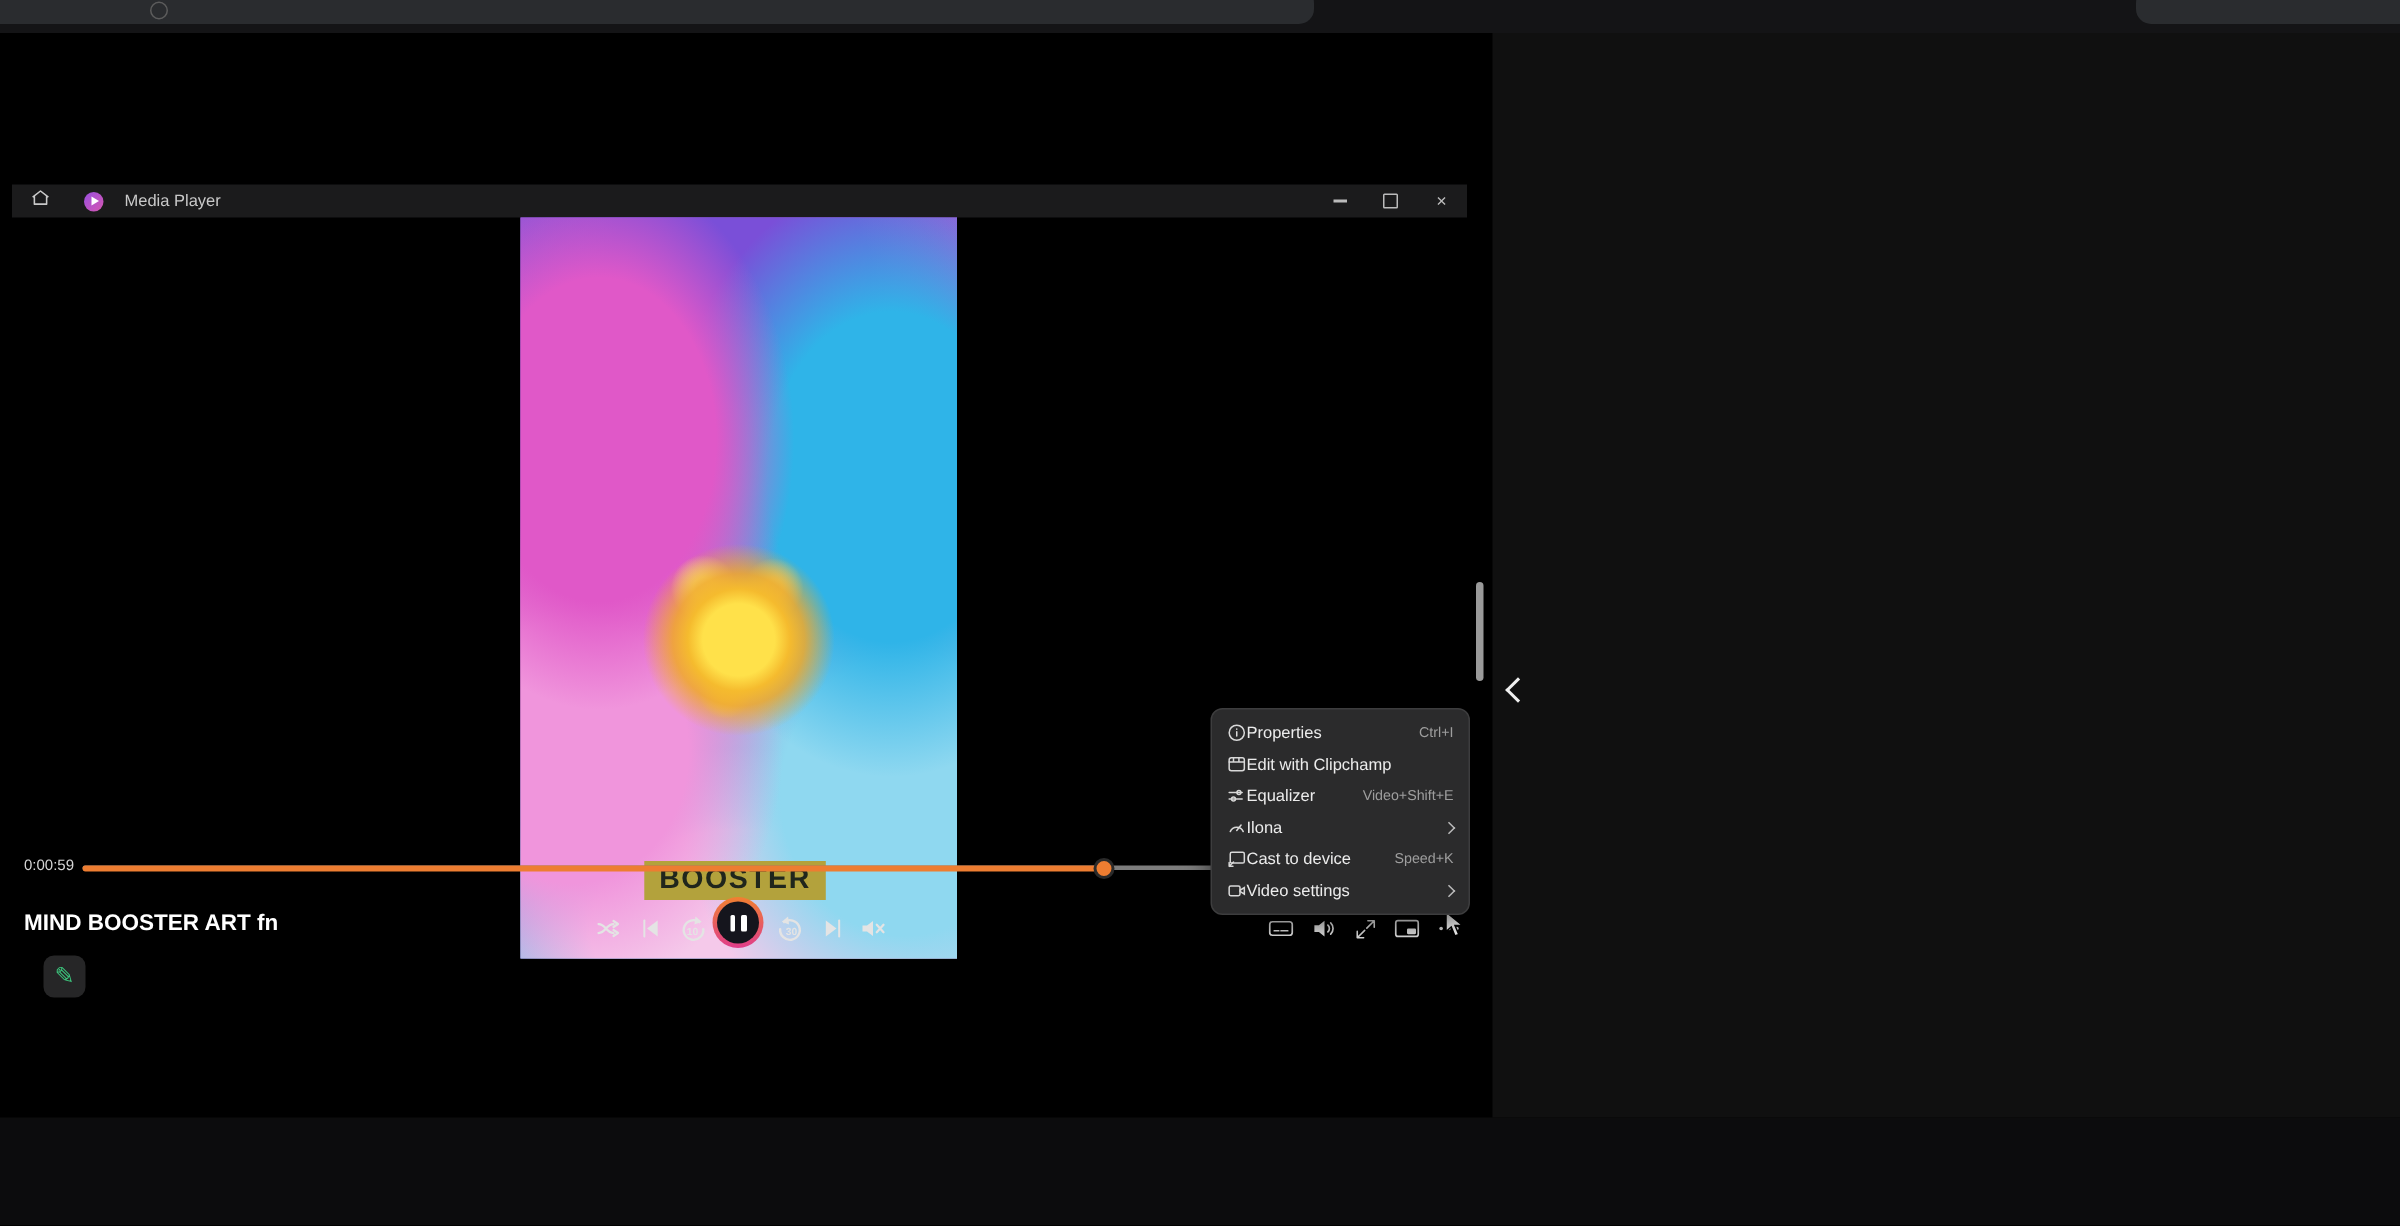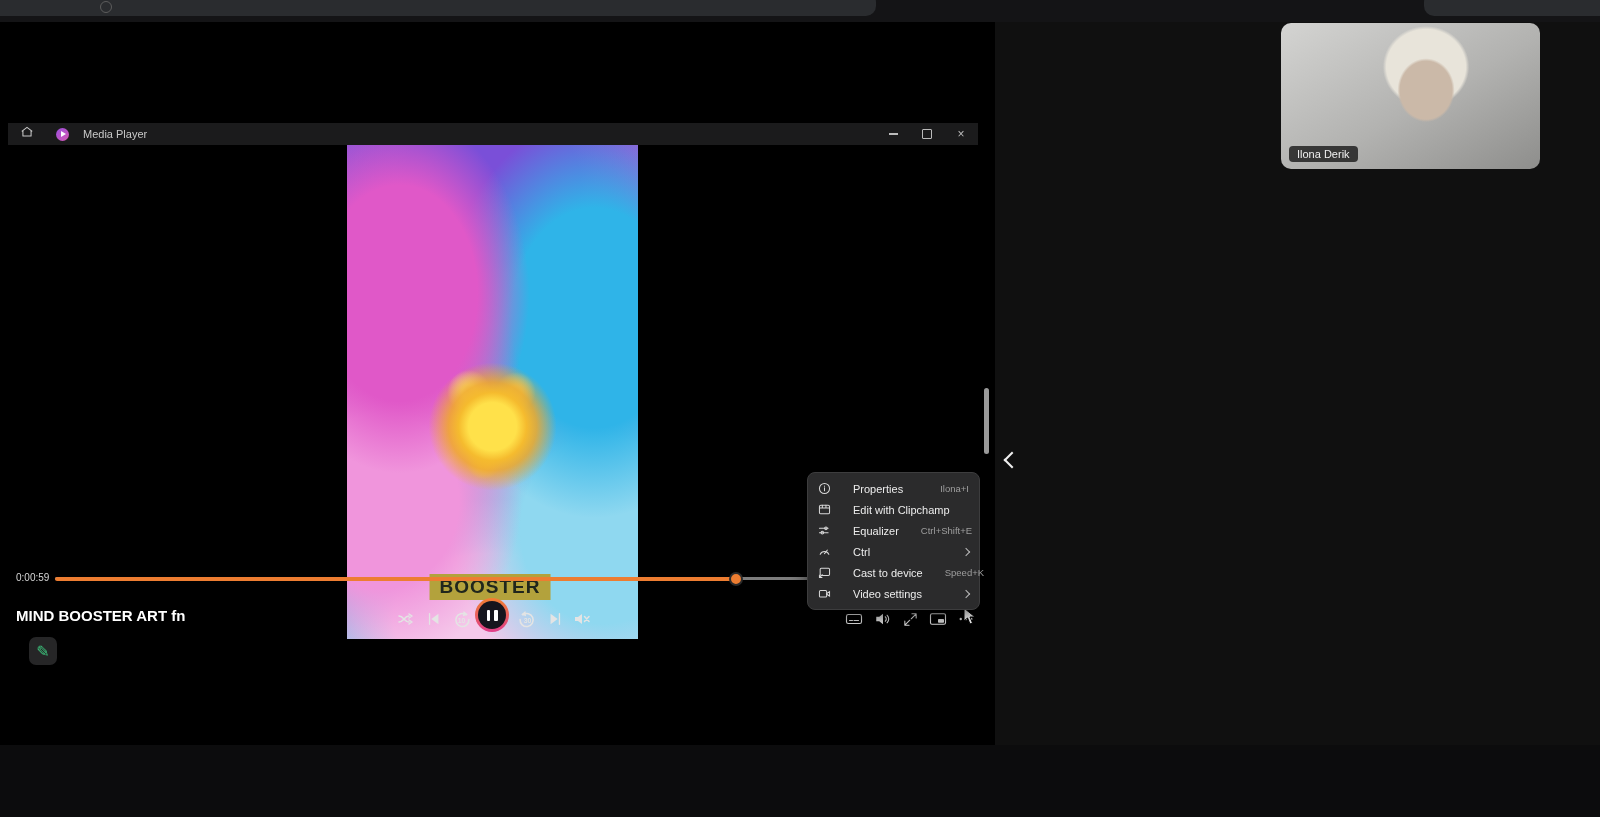--- a/index.html
+++ b/index.html
@@ -50,21 +50,21 @@
   .pause-in b{display:block;width:3.5px;height:11px;background:#fff;border-radius:1px;}
   .pc svg{stroke:#e4e4e4;fill:none;stroke-width:1.5;stroke-linecap:round;stroke-linejoin:round;}
   .pc .fillw{fill:#e4e4e4;stroke:none;}
   .pc text{fill:#e4e4e4;stroke:none;font-size:6.5px;font-weight:bold;font-family:"Liberation Sans",sans-serif;}
   .pencil{position:absolute;left:29px;top:615px;width:28px;height:28px;background:#262627;border-radius:7px;
     display:flex;align-items:center;justify-content:center;color:#3cc47c;font-size:16px;}
   .cursor{position:absolute;left:963px;top:585px;}
   
   .cmenu{position:absolute;left:807px;top:450px;width:171px;background:#2b2b2c;border:1px solid #3d3d3e;
     border-radius:8px;padding:5px 0;box-shadow:0 6px 18px rgba(0,0,0,.6);}
-  .cm-row{height:21px;display:flex;align-items:center;padding:0 10px;gap:22px;}
+  .cm-row{height:21px;display:flex;align-items:center;padding:0 10px;gap:0;}
   .cm-row svg{stroke:#d8d8d8;fill:none;stroke-width:1.4;stroke-linecap:round;flex:0 0 auto;}
   .cm-label{font-size:11px;color:#ececec;flex:1;white-space:nowrap;}
   .cm-short{font-size:9.5px;color:#9e9e9e;}
   .chev-r{width:5px;height:5px;border-right:1.3px solid #bbb;border-top:1.3px solid #bbb;transform:rotate(45deg);}
   
   .panel{position:absolute;left:995px;top:22px;width:605px;height:723px;background:#101010;}
   .scrollbar{position:absolute;left:984px;top:388px;width:5px;height:66px;background:#9a9a9a;border-radius:3px;}
   .gal-prev{position:absolute;left:1002px;top:452px;width:16px;height:16px;}
   .gal-prev i{display:block;width:10px;height:10px;border-left:2.6px solid #f0f0f0;border-bottom:2.6px solid #f0f0f0;transform:rotate(45deg);margin:2px 0 0 4px;}
   .feat{position:absolute;top:1px;height:146px;background:#161618;border-radius:10px;overflow:hidden;}
@@ -209,45 +209,45 @@
 
     <div class="pencil">✎</div>
 
     <div class="cmenu">
       <div class="cm-row">
         <svg width="13" height="13" viewBox="0 0 18 18">
             <circle cx="9" cy="9" r="7"></circle>
             <path d="M9 8 v4 M9 5.6 v.2"></path>
           </svg>
         <span class="cm-label">Properties</span>
-        <span class="cm-short">Ilona+I</span>
+        <span class="cm-short">Ctrl+I</span>
       </div>
       <div class="cm-row">
         <svg width="13" height="13" viewBox="0 0 18 18">
             <rect x="2" y="3" width="14" height="12" rx="2"></rect>
             <path d="M2 7 h14 M6 3 v4 M11 3 v4"></path>
           </svg>
         <span class="cm-label">Edit with Clipchamp</span>
         <span class="cm-short"></span>
       </div>
       <div class="cm-row">
         <svg width="13" height="13" viewBox="0 0 18 18">
             <path d="M2 6 h12 M2 12 h12"></path>
             <circle cx="11" cy="6" r="1.8"></circle>
             <circle cx="6" cy="12" r="1.8"></circle>
           </svg>
         <span class="cm-label">Equalizer</span>
-        <span class="cm-short">Ctrl+Shift+E</span>
+        <span class="cm-short">Video+Shift+E</span>
       </div>
       <div class="cm-row">
         <svg width="13" height="13" viewBox="0 0 18 18">
             <path d="M3 13 a6.5 6.5 0 0 1 12 0"></path>
             <path d="M9 12 L13 7"></path>
           </svg>
-        <span class="cm-label">Ctrl</span>
+        <span class="cm-label">Ilona</span>
         <span class="chev-r"></span>
       </div>
       <div class="cm-row">
         <svg width="13" height="13" viewBox="0 0 18 18">
             <rect x="3" y="3" width="13" height="10" rx="1.5"></rect>
             <path d="M2 16 l4 -4 M2 16 h3.5 M2 16 v-3.5"></path>
           </svg>
         <span class="cm-label">Cast to device</span>
         <span class="cm-short">Speed+K</span>
       </div>
@@ -256,23 +256,20 @@
             <rect x="2" y="5" width="10" height="9" rx="1.5"></rect>
             <path d="M12 9 l4 -2.5 v6 l-4 -2.5"></path>
           </svg>
         <span class="cm-label">Video settings</span>
         <span class="chev-r"></span>
       </div>
     </div>
   </div>
 
   <div class="panel">
-    <div class="feat feat2">
-      <span class="pill">Ilona Derik</span>
-    </div>
 
   </div>
 
   <div class="scrollbar"></div>
   <div class="gal-prev">
       <i></i>
     </div>
 
   <div class="toolbar">
 

